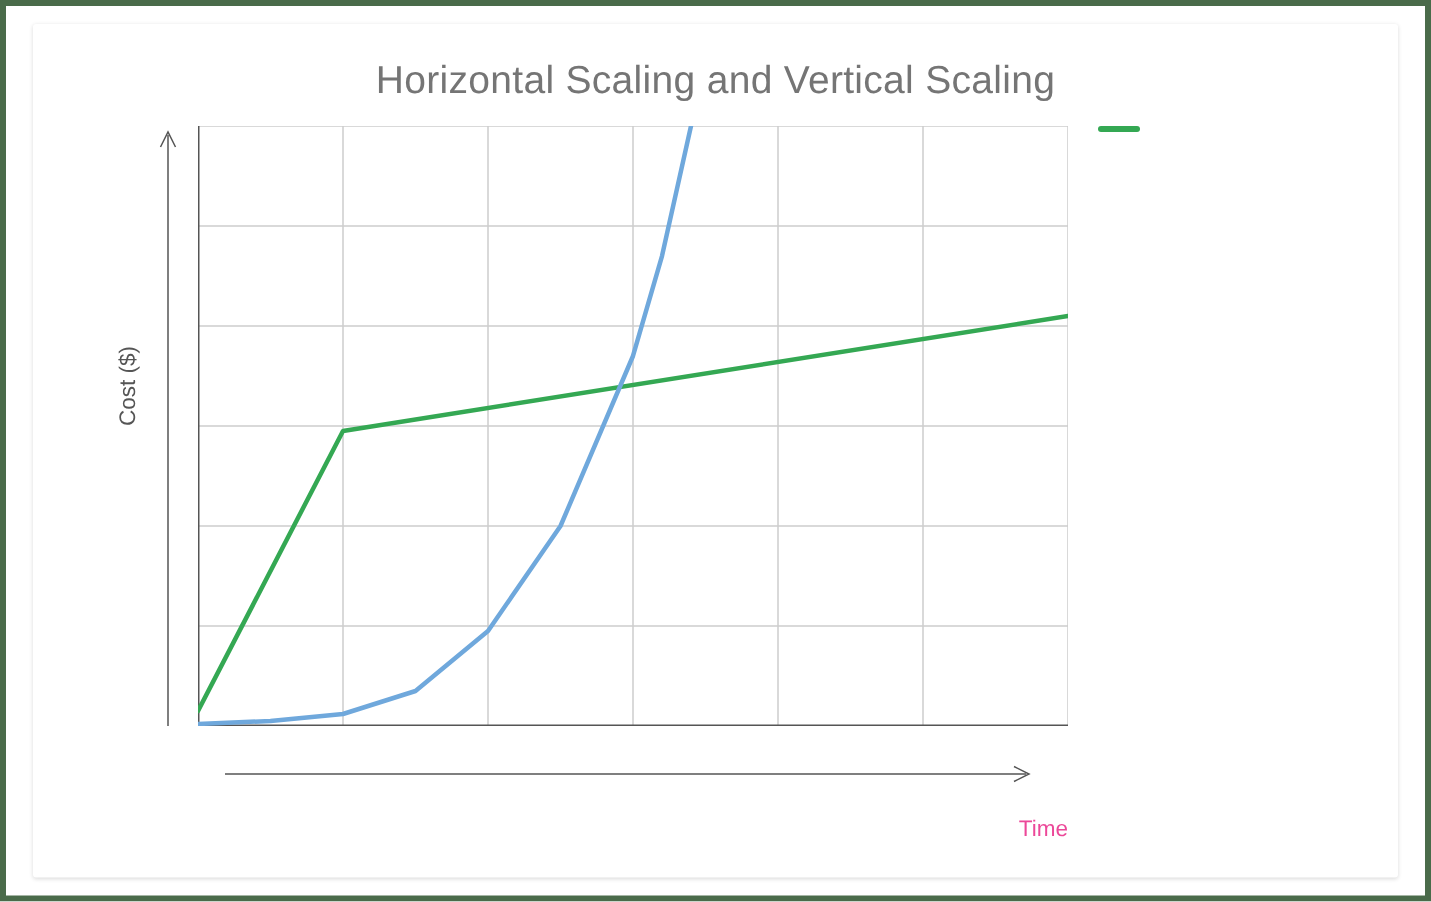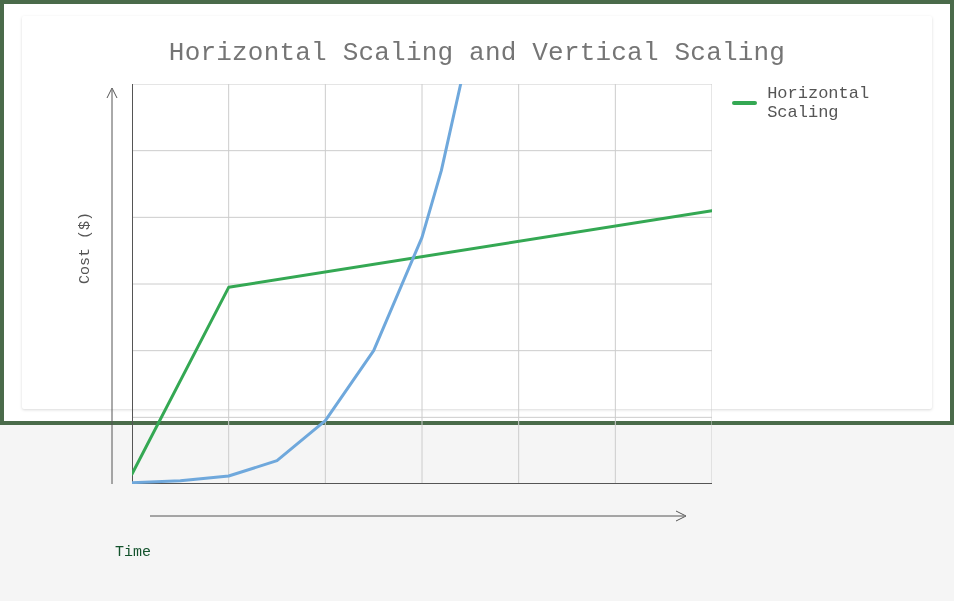--- a/index.html
+++ b/index.html
@@ -6,25 +6,24 @@
     margin: 0;
     padding: 0;
     width: 954px;
     height: 601px;
     font-family: Arial, Helvetica, sans-serif;
     background: #f5f5f5;
   }
   .outer-frame {
     box-sizing: border-box;
     width: 954px;
-    height: 425px;
+    height: 601px;
     border: 4px solid #4a6b4a;
     background: #ffffff;
     position: relative;
-    font-family: Liberation Mono, monospace;
   }
   .inner-card {
     position: absolute;
     left: 18px;
     top: 12px;
     right: 18px;
     bottom: 12px;
     background: #ffffff;
     border-radius: 2px;
     box-shadow: 0 1px 3px rgba(0,0,0,0.15);
@@ -68,26 +67,26 @@
     position: absolute;
     left: 55px;
     top: 268px;
     transform: rotate(-90deg);
     transform-origin: left top;
     font-size: 15px;
     color: #555;
   }
   .x-label {
     position: absolute;
-    left: 93px;
+    left: 110px;
     width: 580px;
     top: 528px;
-    text-align: left;
+    text-align: right;
     font-size: 15px;
-    color: #14532d;
+    color: #ec4899;
   }
 </style>
 </head>
 <body>
 
 <div class="outer-frame">
   <div class="inner-card">
 
     <div class="chart-title">Horizontal Scaling and Vertical Scaling</div>
 
@@ -124,18 +123,17 @@
     <svg style="position:absolute; left:128px; top:490px;" width="540" height="20">
       <line x1="0" y1="10" x2="534" y2="10" stroke="#555" stroke-width="1"></line>
       <polyline points="526,5 536,10 526,15" fill="none" stroke="#555" stroke-width="1"></polyline>
     </svg>
 
     <div class="x-label">Time</div>
 
     <div class="legend">
       <div class="legend-item">
         <div class="legend-swatch" style="background:#34a853"></div>
-        <span>Horizontal Scaling</span>
       </div>
     </div>
 
   </div>
 </div>
 
 </body></html>

